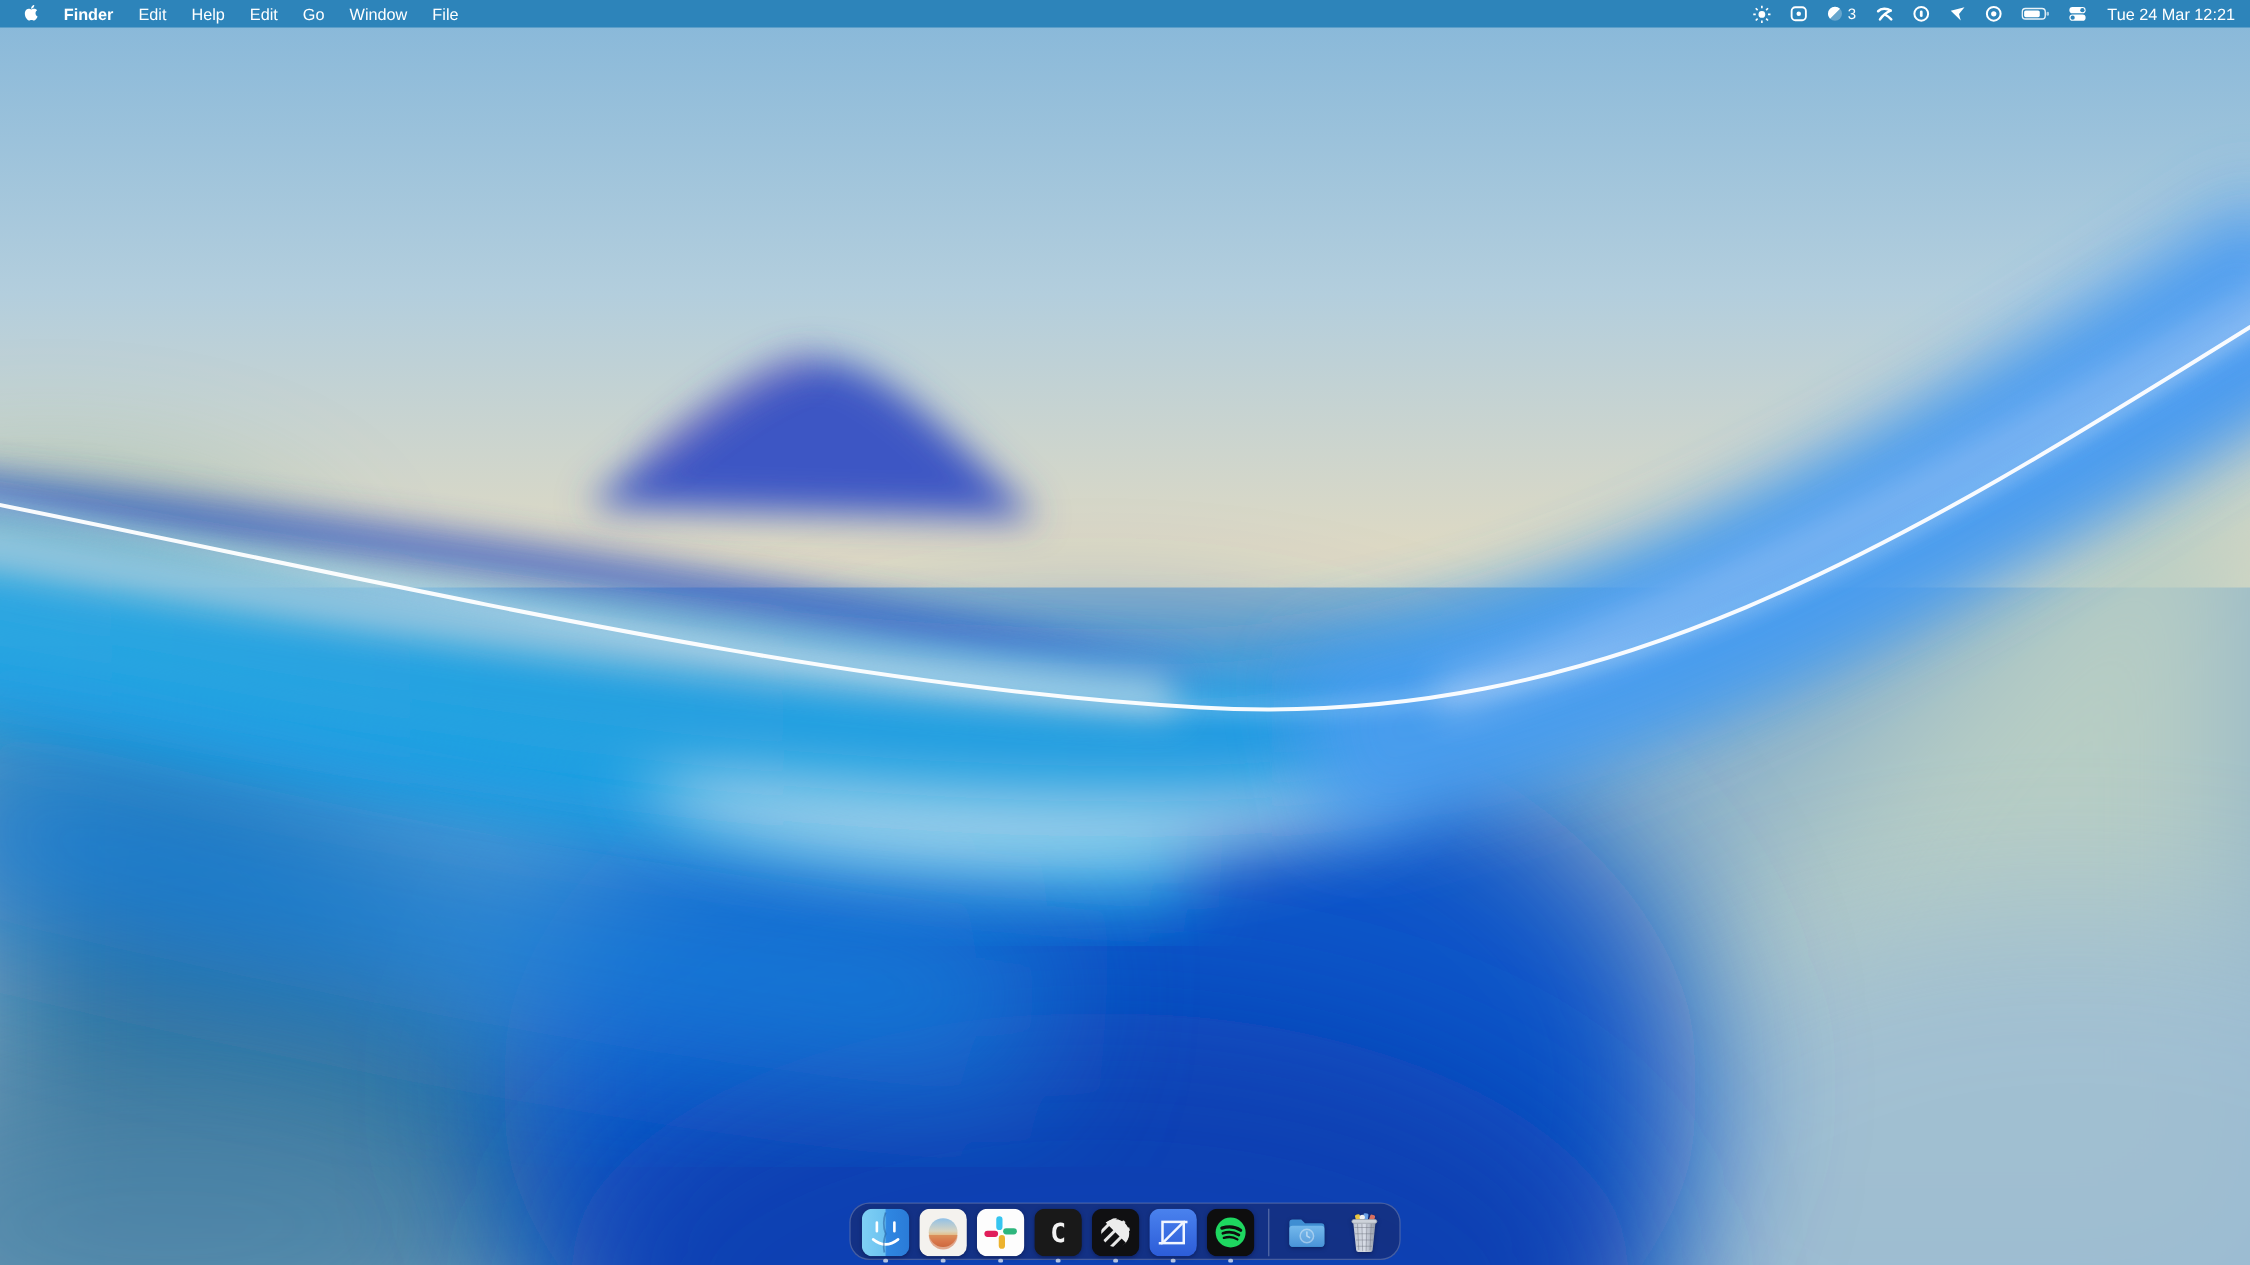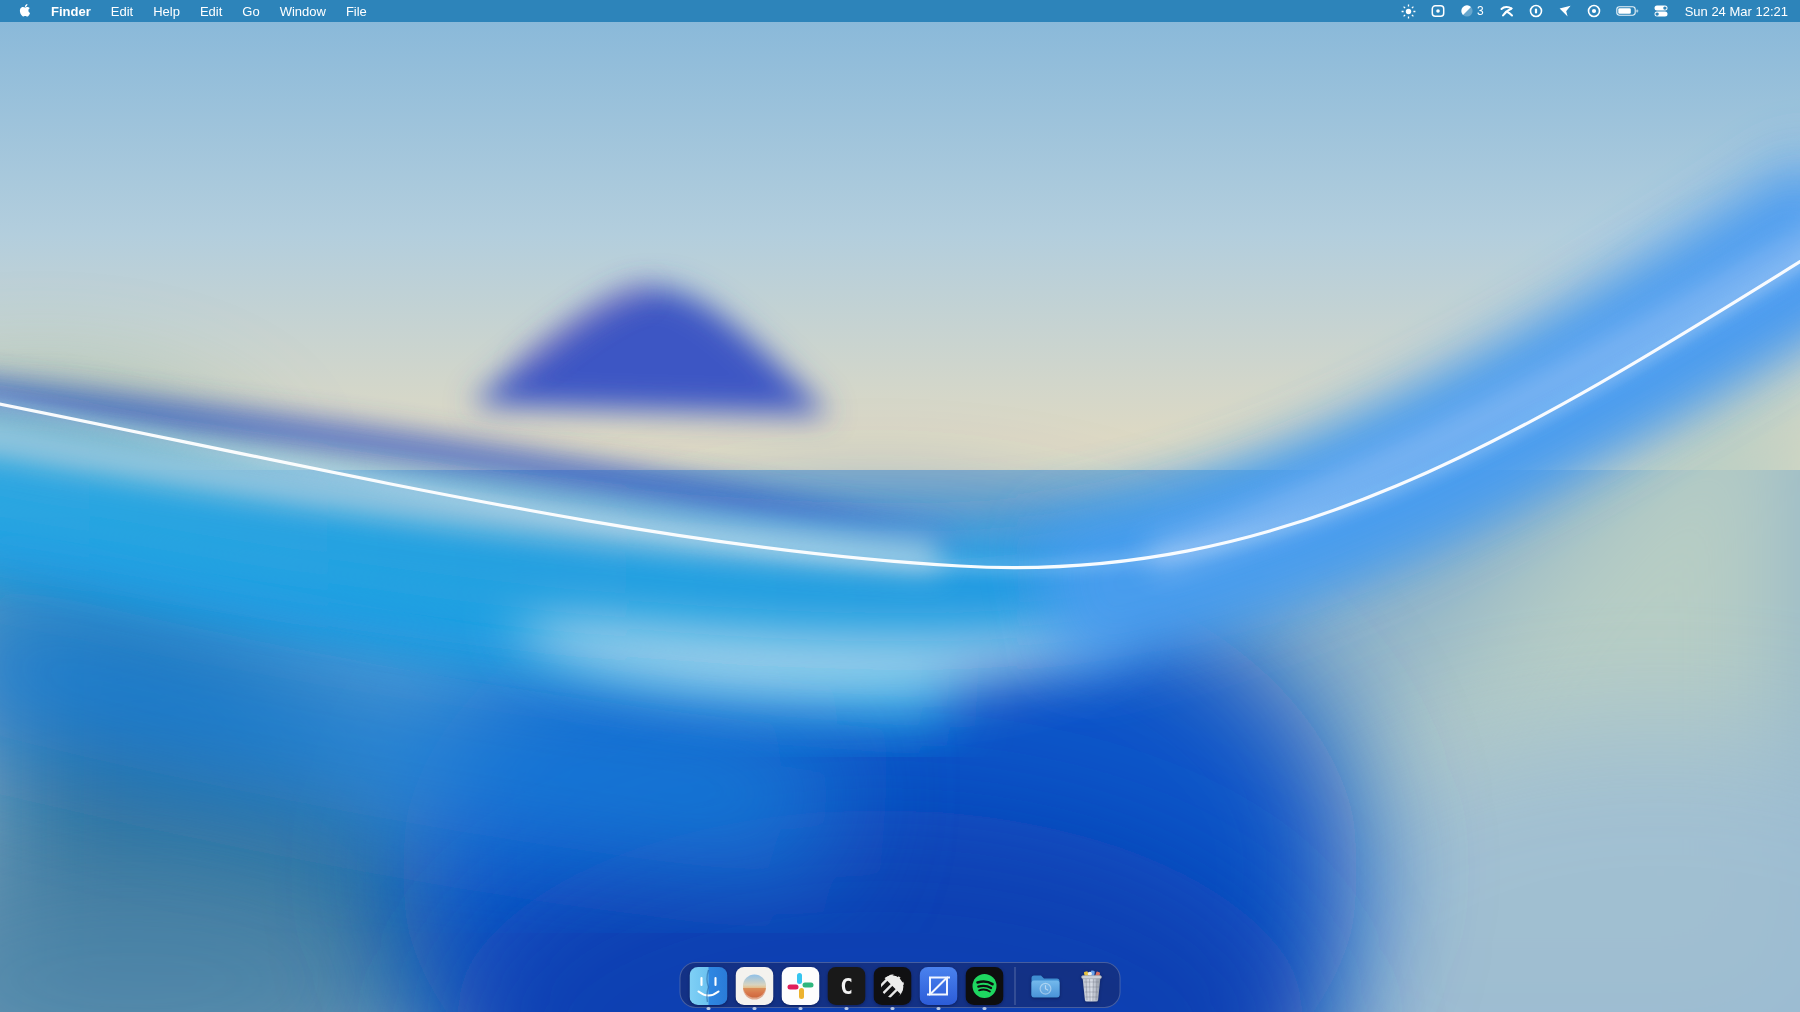--- a/index.html
+++ b/index.html
@@ -172,21 +172,21 @@
       </svg>
     </span>
     <span class="status-icon" title="control-center">
       <svg width="14" height="14" viewBox="0 0 14 14">
         <rect x="0.5" y="1.6" width="13" height="5" rx="2.5" fill="#fff"></rect>
         <circle cx="10.9" cy="4.1" r="1.7" fill="var(--menubar-bg,#2d84ba)"></circle>
         <rect x="0.5" y="7.6" width="13" height="5" rx="2.5" fill="#fff"></rect>
         <circle cx="3.1" cy="10.1" r="1.7" fill="var(--menubar-bg,#2d84ba)"></circle>
       </svg>
     </span>
-    <span class="clock">Sun 24 Mar 12:21</span>
+    <span class="clock">Tue 24 Mar 12:21</span>
   </div>
 </div>
 
 <div class="dock">
 
   <div class="dock-item" title="Finder">
     <svg viewBox="0 0 38 38">
       <defs>
         <linearGradient id="gFinder" x1="0" y1="0" x2="1" y2="0">
           <stop offset="0" stop-color="#7fd0f5"></stop>

